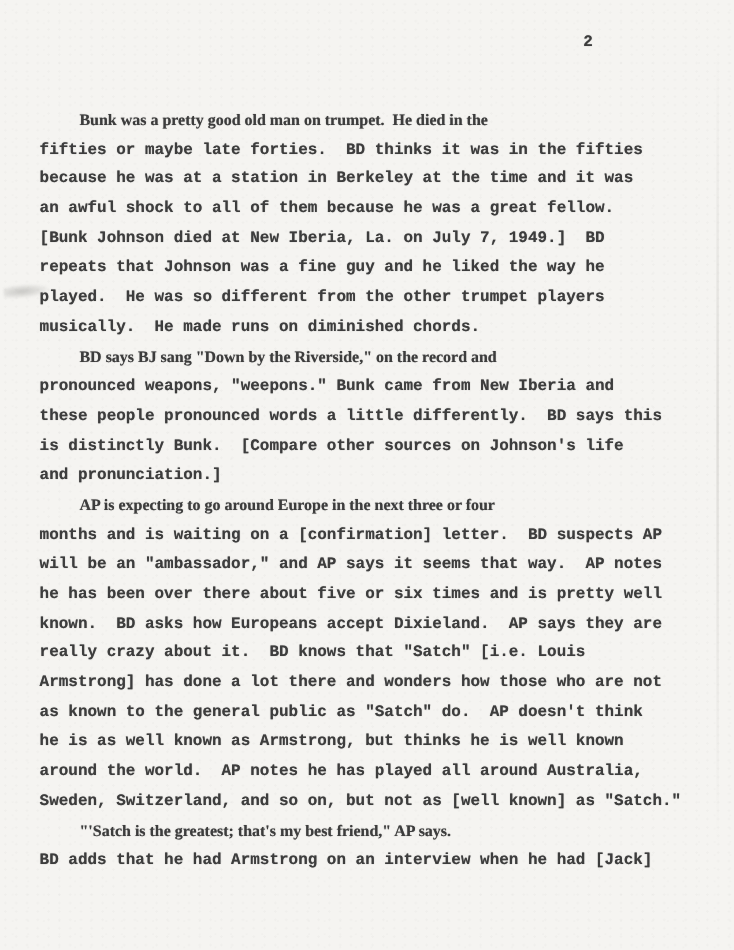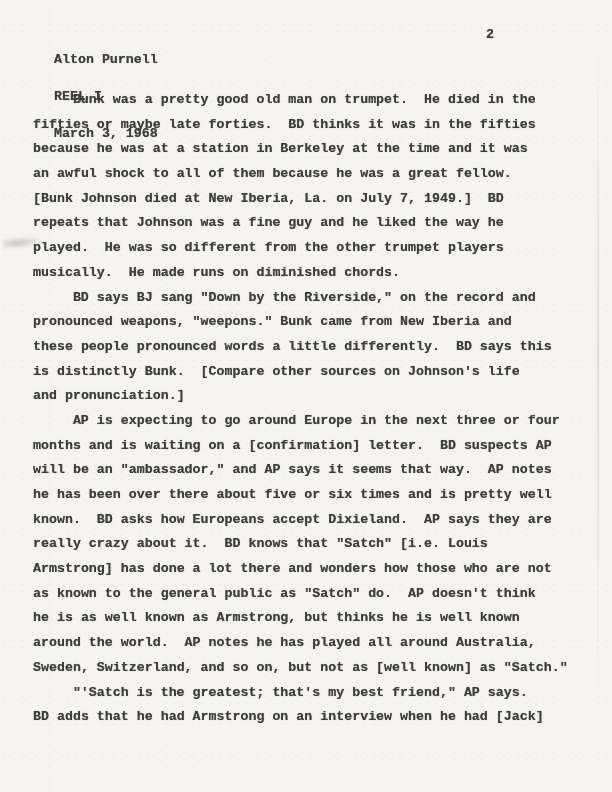--- a/index.html
+++ b/index.html
@@ -52,20 +52,21 @@
     left: 33px;
     top: 88px;
     line-height: 24.7px;
     white-space: pre;
   }
   .line {
     height: 24.7px;
   }
   .line.first {
     text-indent: 5ch;
+    font-family: Liberation Serif, serif;
   }
   .smudge-left {
     position: absolute;
     left: 3px;
     top: 237px;
     width: 38px;
     height: 11px;
     background: radial-gradient(ellipse at 40% 50%, rgba(125,125,122,0.38), rgba(125,125,122,0.12) 55%, transparent 75%);
     filter: blur(1px);
     transform: rotate(-5deg);
@@ -80,25 +81,20 @@
       rgba(205,203,199,0),
       rgba(203,201,197,0.55) 45%,
       rgba(205,203,199,0) 95%);
   }
 </style>
 </head>
 <body>
 
 <div class="page">
 
-  <div class="header typeink">
-    <div>Alton Purnell</div>
-    <div>REEL I</div>
-    <div>March 3, 1968</div>
-  </div>
 
   <div class="page-number typeink">2</div>
 
   <div class="body-text typeink" id="transcript-body"><div class="line first">Bunk was a pretty good old man on trumpet.  He died in the</div><div class="line">fifties or maybe late forties.  BD thinks it was in the fifties</div><div class="line">because he was at a station in Berkeley at the time and it was</div><div class="line">an awful shock to all of them because he was a great fellow.</div><div class="line">[Bunk Johnson died at New Iberia, La. on July 7, 1949.]  BD</div><div class="line">repeats that Johnson was a fine guy and he liked the way he</div><div class="line">played.  He was so different from the other trumpet players</div><div class="line">musically.  He made runs on diminished chords.</div><div class="line first">BD says BJ sang "Down by the Riverside," on the record and</div><div class="line">pronounced weapons, "weepons." Bunk came from New Iberia and</div><div class="line">these people pronounced words a little differently.  BD says this</div><div class="line">is distinctly Bunk.  [Compare other sources on Johnson's life</div><div class="line">and pronunciation.]</div><div class="line first">AP is expecting to go around Europe in the next three or four</div><div class="line">months and is waiting on a [confirmation] letter.  BD suspects AP</div><div class="line">will be an "ambassador," and AP says it seems that way.  AP notes</div><div class="line">he has been over there about five or six times and is pretty well</div><div class="line">known.  BD asks how Europeans accept Dixieland.  AP says they are</div><div class="line">really crazy about it.  BD knows that "Satch" [i.e. Louis</div><div class="line">Armstrong] has done a lot there and wonders how those who are not</div><div class="line">as known to the general public as "Satch" do.  AP doesn't think</div><div class="line">he is as well known as Armstrong, but thinks he is well known</div><div class="line">around the world.  AP notes he has played all around Australia,</div><div class="line">Sweden, Switzerland, and so on, but not as [well known] as "Satch."</div><div class="line first">"'Satch is the greatest; that's my best friend," AP says.</div><div class="line">BD adds that he had Armstrong on an interview when he had [Jack]</div></div>
 
   <div class="smudge-left"></div>
   <div class="scan-streak-right"></div>
 
 </div>
 

